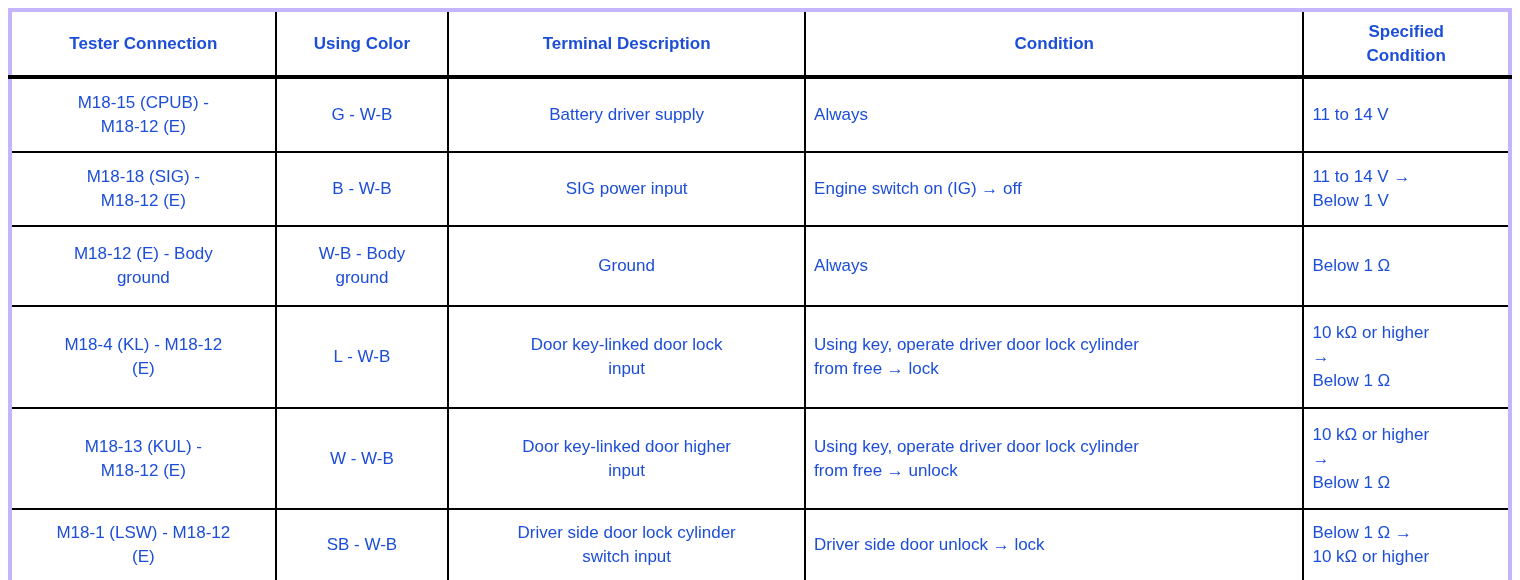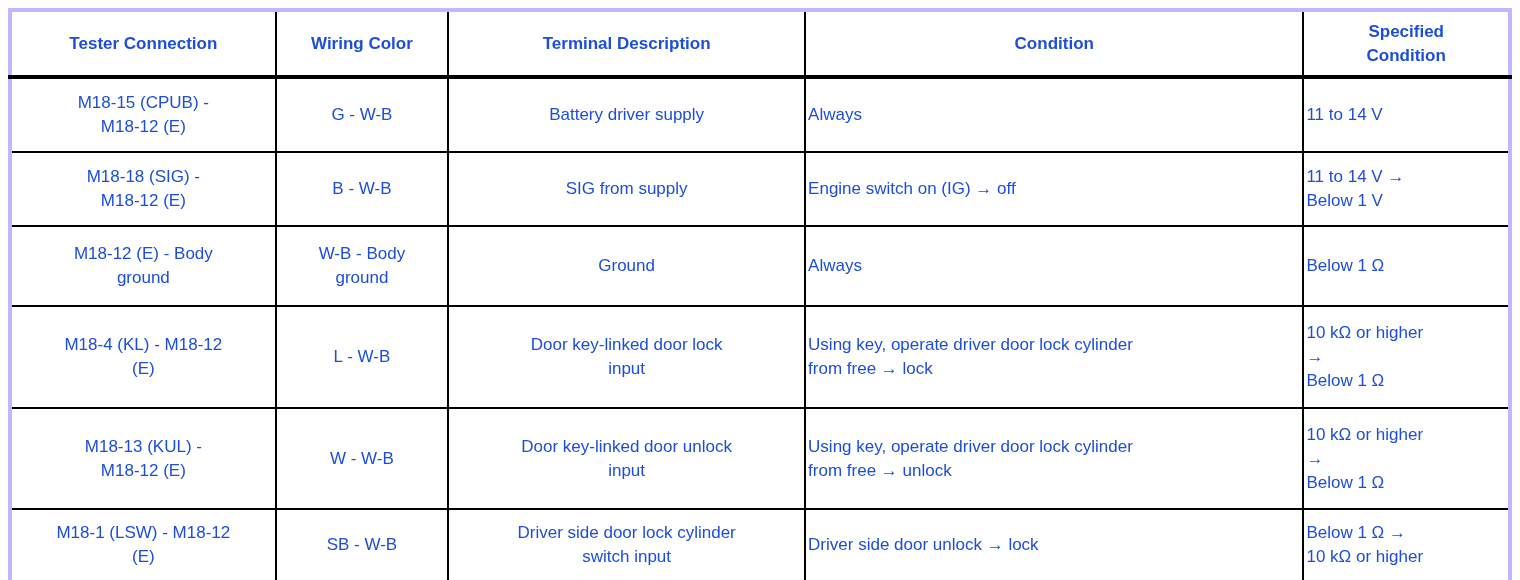--- a/index.html
+++ b/index.html
@@ -40,21 +40,21 @@
     font-weight: bold;
     text-align: center;
     padding: 2px 4px;
   }
   td.c0, td.c1, td.c2 {
     text-align: center;
     padding: 2px 4px;
   }
   td.c3, td.c4 {
     text-align: left;
-    padding: 2px 2px;
+    padding: 2px 8px;
   }
   thead tr        { height: 67px; }
   tbody tr:nth-child(1) { height: 75px; }
   tbody tr:nth-child(2) { height: 74px; }
   tbody tr:nth-child(3) { height: 80px; }
   tbody tr:nth-child(4) { height: 102px; }
   tbody tr:nth-child(5) { height: 101px; margin-top: 6px; }
   tbody tr:nth-child(6) { height: 73px; margin-top: 19px; }
 </style>
 </head>
@@ -65,41 +65,41 @@
     <colgroup>
       <col style="width:265px">
       <col style="width:172px">
       <col style="width:356px">
       <col style="width:497px">
       <col style="width:206px">
     </colgroup>
     <thead>
       <tr>
         <th class="c0">Tester Connection</th>
-        <th class="c1">Wiring Color</th>
+        <th class="c1">Using Color</th>
         <th class="c2">Terminal Description</th>
         <th class="c3">Condition</th>
         <th class="c4">Specified
 Condition</th>
       </tr>
     </thead>
     <tbody>
       <tr>
         <td class="c0">M18-15 (CPUB) -
 M18-12 (E)</td>
         <td class="c1">G - W-B</td>
         <td class="c2">Battery driver supply</td>
         <td class="c3">Always</td>
         <td class="c4">11 to 14 V</td>
       </tr>
       <tr>
         <td class="c0">M18-18 (SIG) -
 M18-12 (E)</td>
         <td class="c1">B - W-B</td>
-        <td class="c2">SIG from supply</td>
+        <td class="c2">SIG power input</td>
         <td class="c3">Engine switch on (IG) → off</td>
         <td class="c4">11 to 14 V →
 Below 1 V</td>
       </tr>
       <tr>
         <td class="c0">M18-12 (E) - Body
 ground</td>
         <td class="c1">W-B - Body
 ground</td>
         <td class="c2">Ground</td>
@@ -115,21 +115,21 @@
         <td class="c3">Using key, operate driver door lock cylinder
 from free → lock</td>
         <td class="c4">10 kΩ or higher
 →
 Below 1 Ω</td>
       </tr>
       <tr>
         <td class="c0">M18-13 (KUL) -
 M18-12 (E)</td>
         <td class="c1">W - W-B</td>
-        <td class="c2">Door key-linked door unlock
+        <td class="c2">Door key-linked door higher
 input</td>
         <td class="c3">Using key, operate driver door lock cylinder
 from free → unlock</td>
         <td class="c4">10 kΩ or higher
 →
 Below 1 Ω</td>
       </tr>
       <tr>
         <td class="c0">M18-1 (LSW) - M18-12
 (E)</td>

